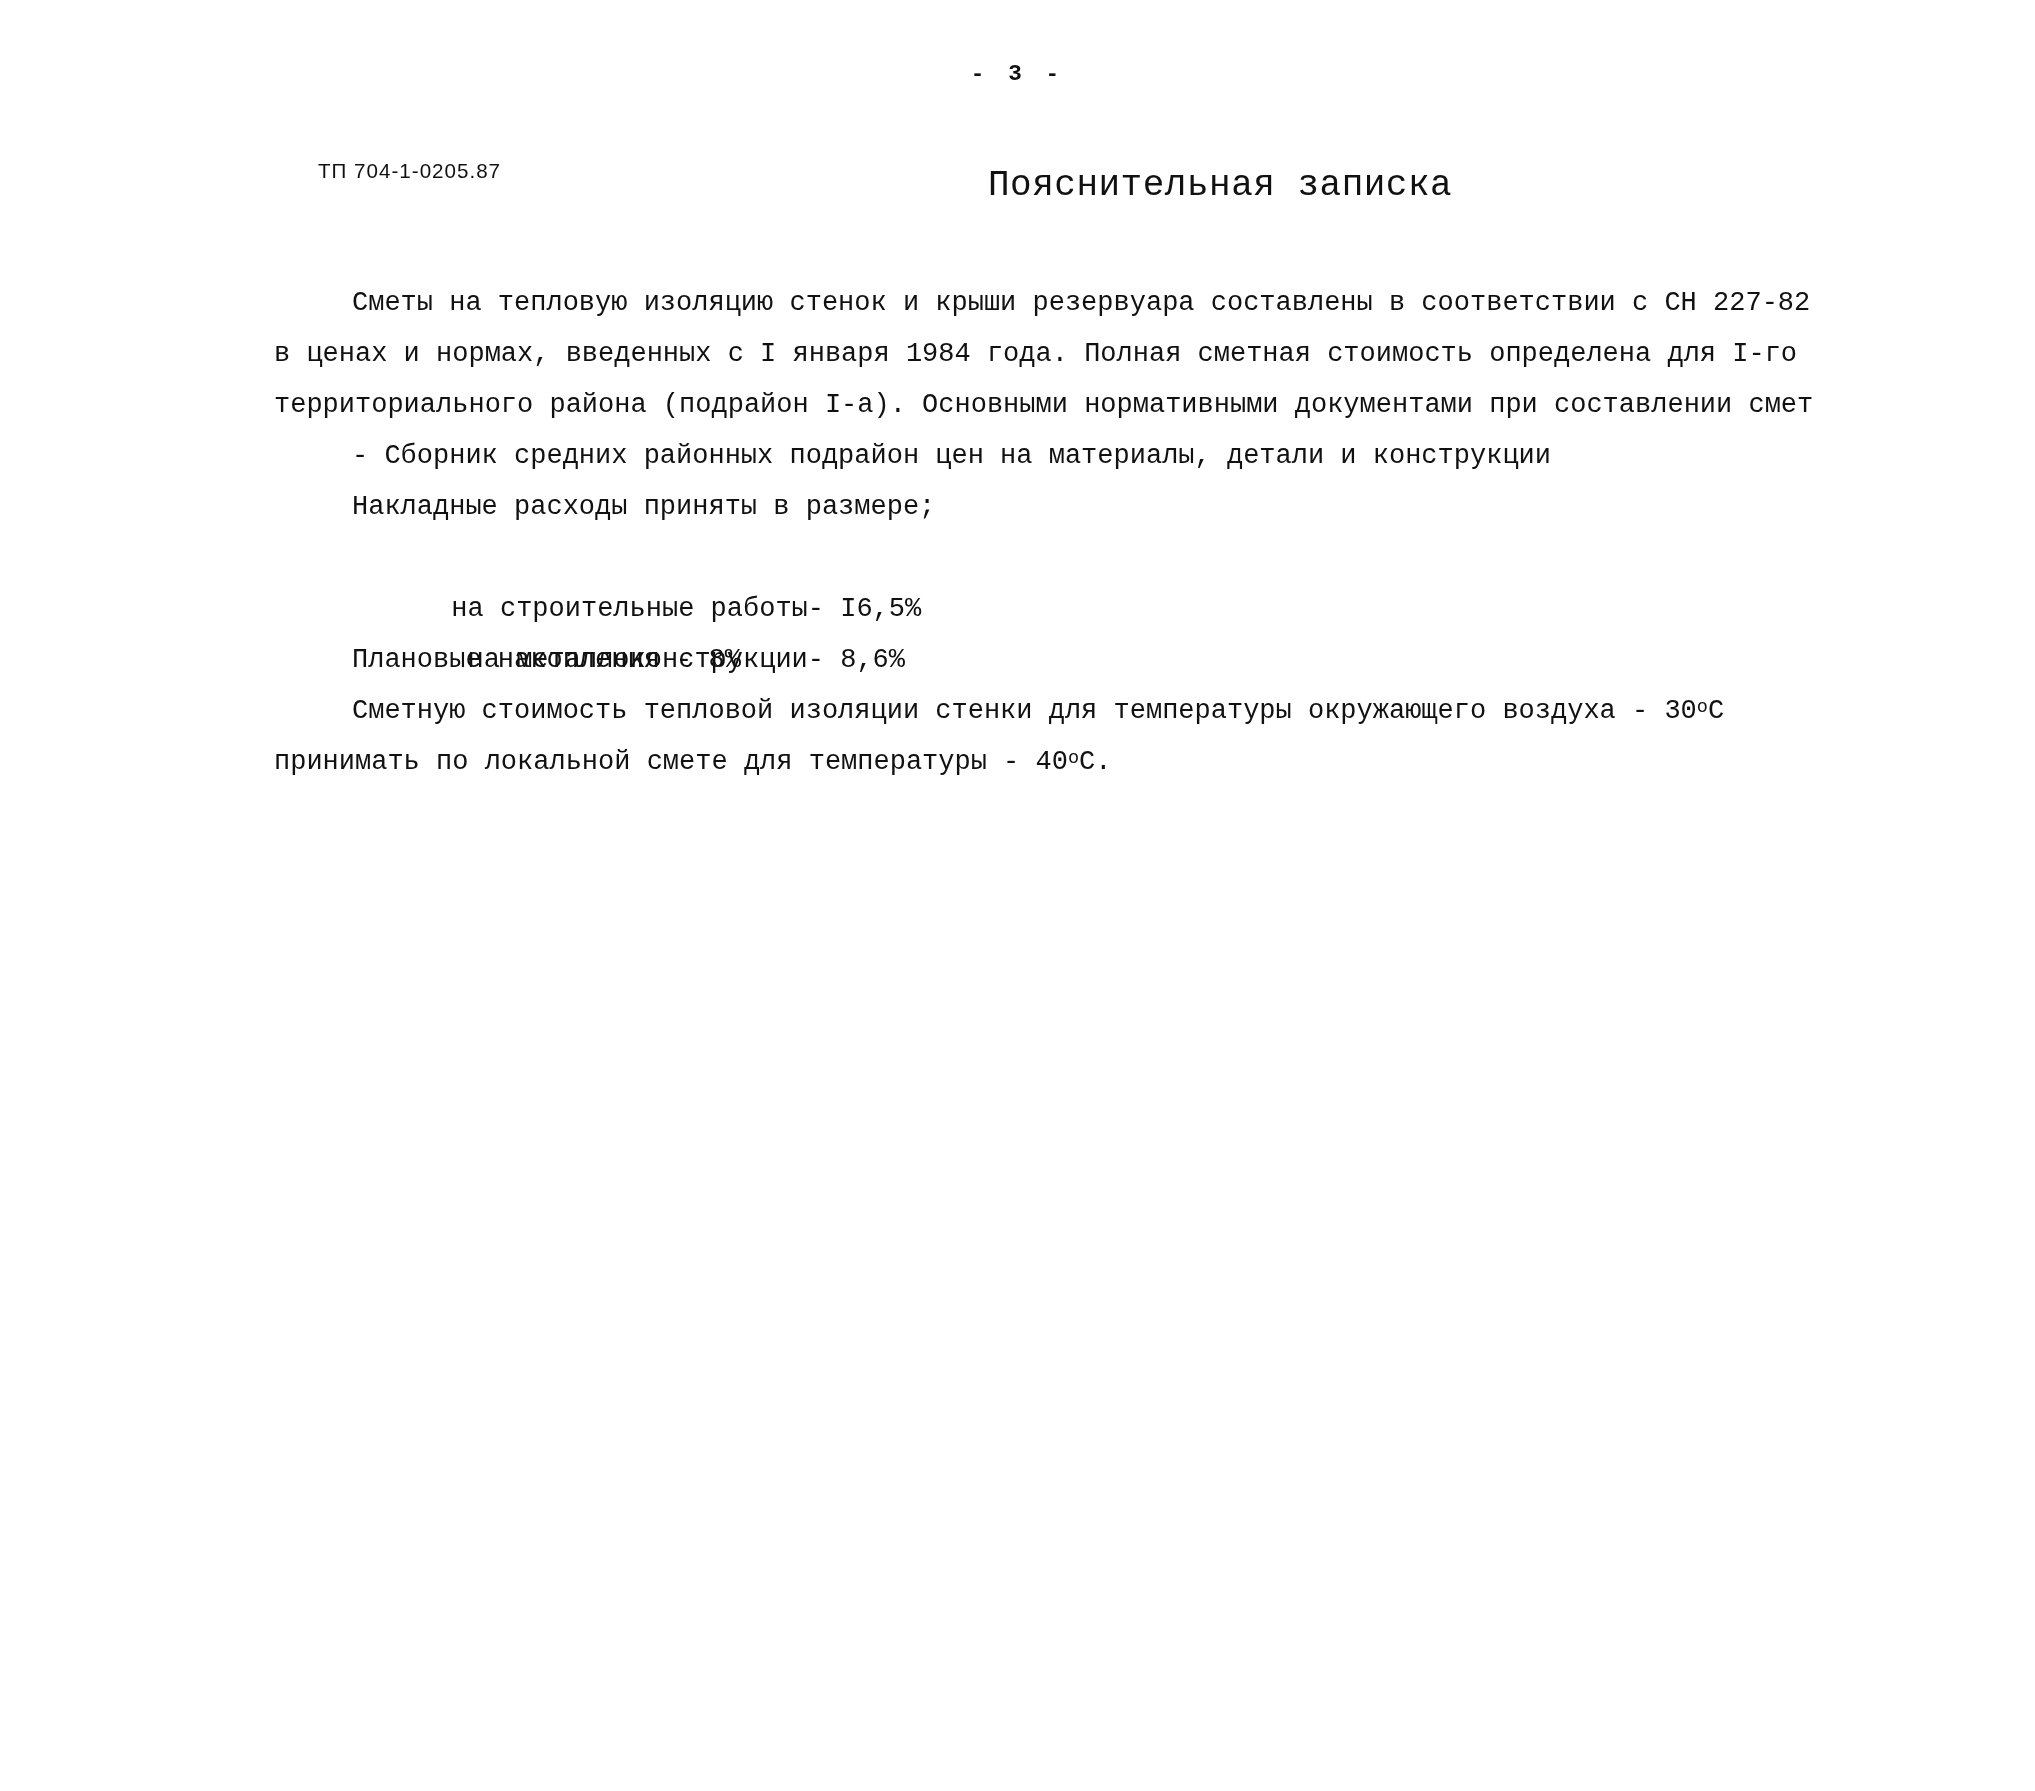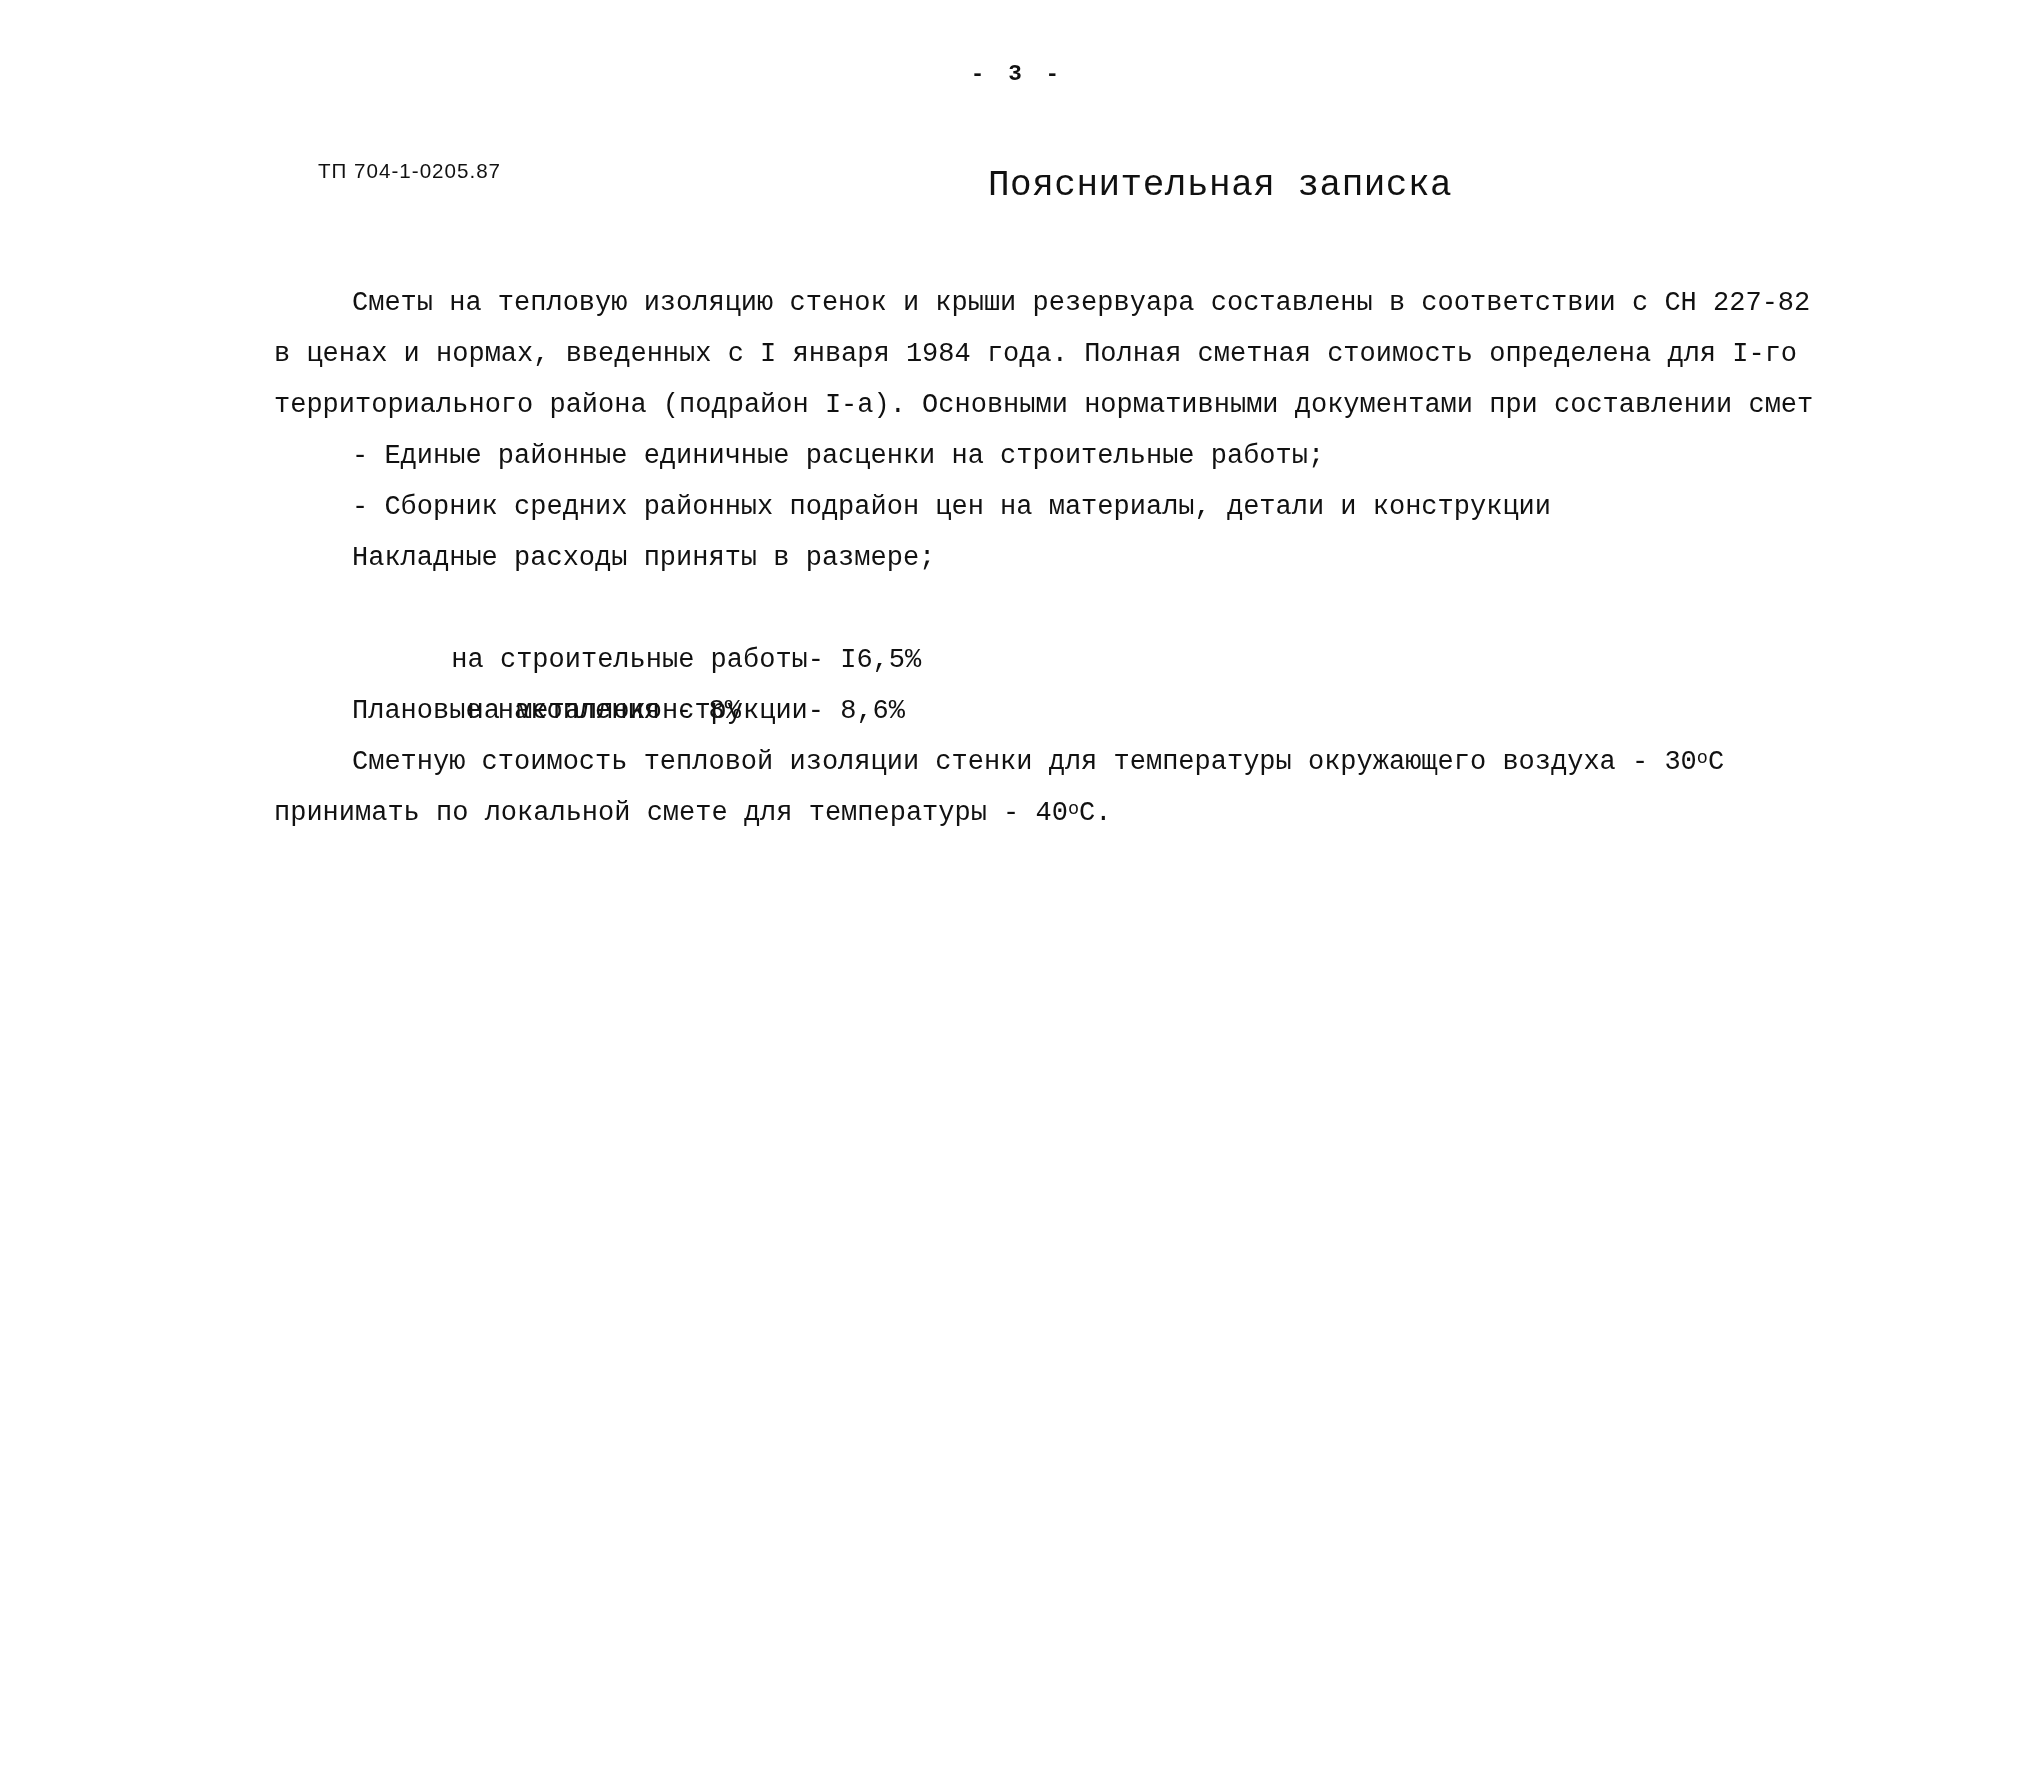--- a/index.html
+++ b/index.html
@@ -72,21 +72,20 @@
 
 <div class="page-number">- 3 -</div>
 <div class="doc-code">ТП 704-1-0205.87</div>
 <div class="doc-title">Пояснительная записка</div>
 
 <div class="body-text">
   <div class="line indent">Сметы на тепловую изоляцию стенок и крыши резервуара составлены в соответствии с СН 227-82</div>
   <div class="line">в ценах и нормах, введенных с I января 1984 года. Полная сметная стоимость определена для I-го</div>
   <div class="line">территориального района (подрайон I-а). Основными нормативными документами при составлении смет</div>
 
-  <div class="line item-line">- Единые районные единичные расценки на строительные работы;</div>
   <div class="line item-line">- Сборник средних районных подрайон цен на материалы, детали и конструкции</div>
 
   <div class="line item-line">Накладные расходы приняты в размере;</div>
 
   <div class="line item-line">
     <span class="label-col">на строительные работы</span><span>- I6,5%</span>
   </div>
   <div class="line item-line">
     <span class="label-col">на металлоконструкции</span><span>- 8,6%</span>
   </div>

